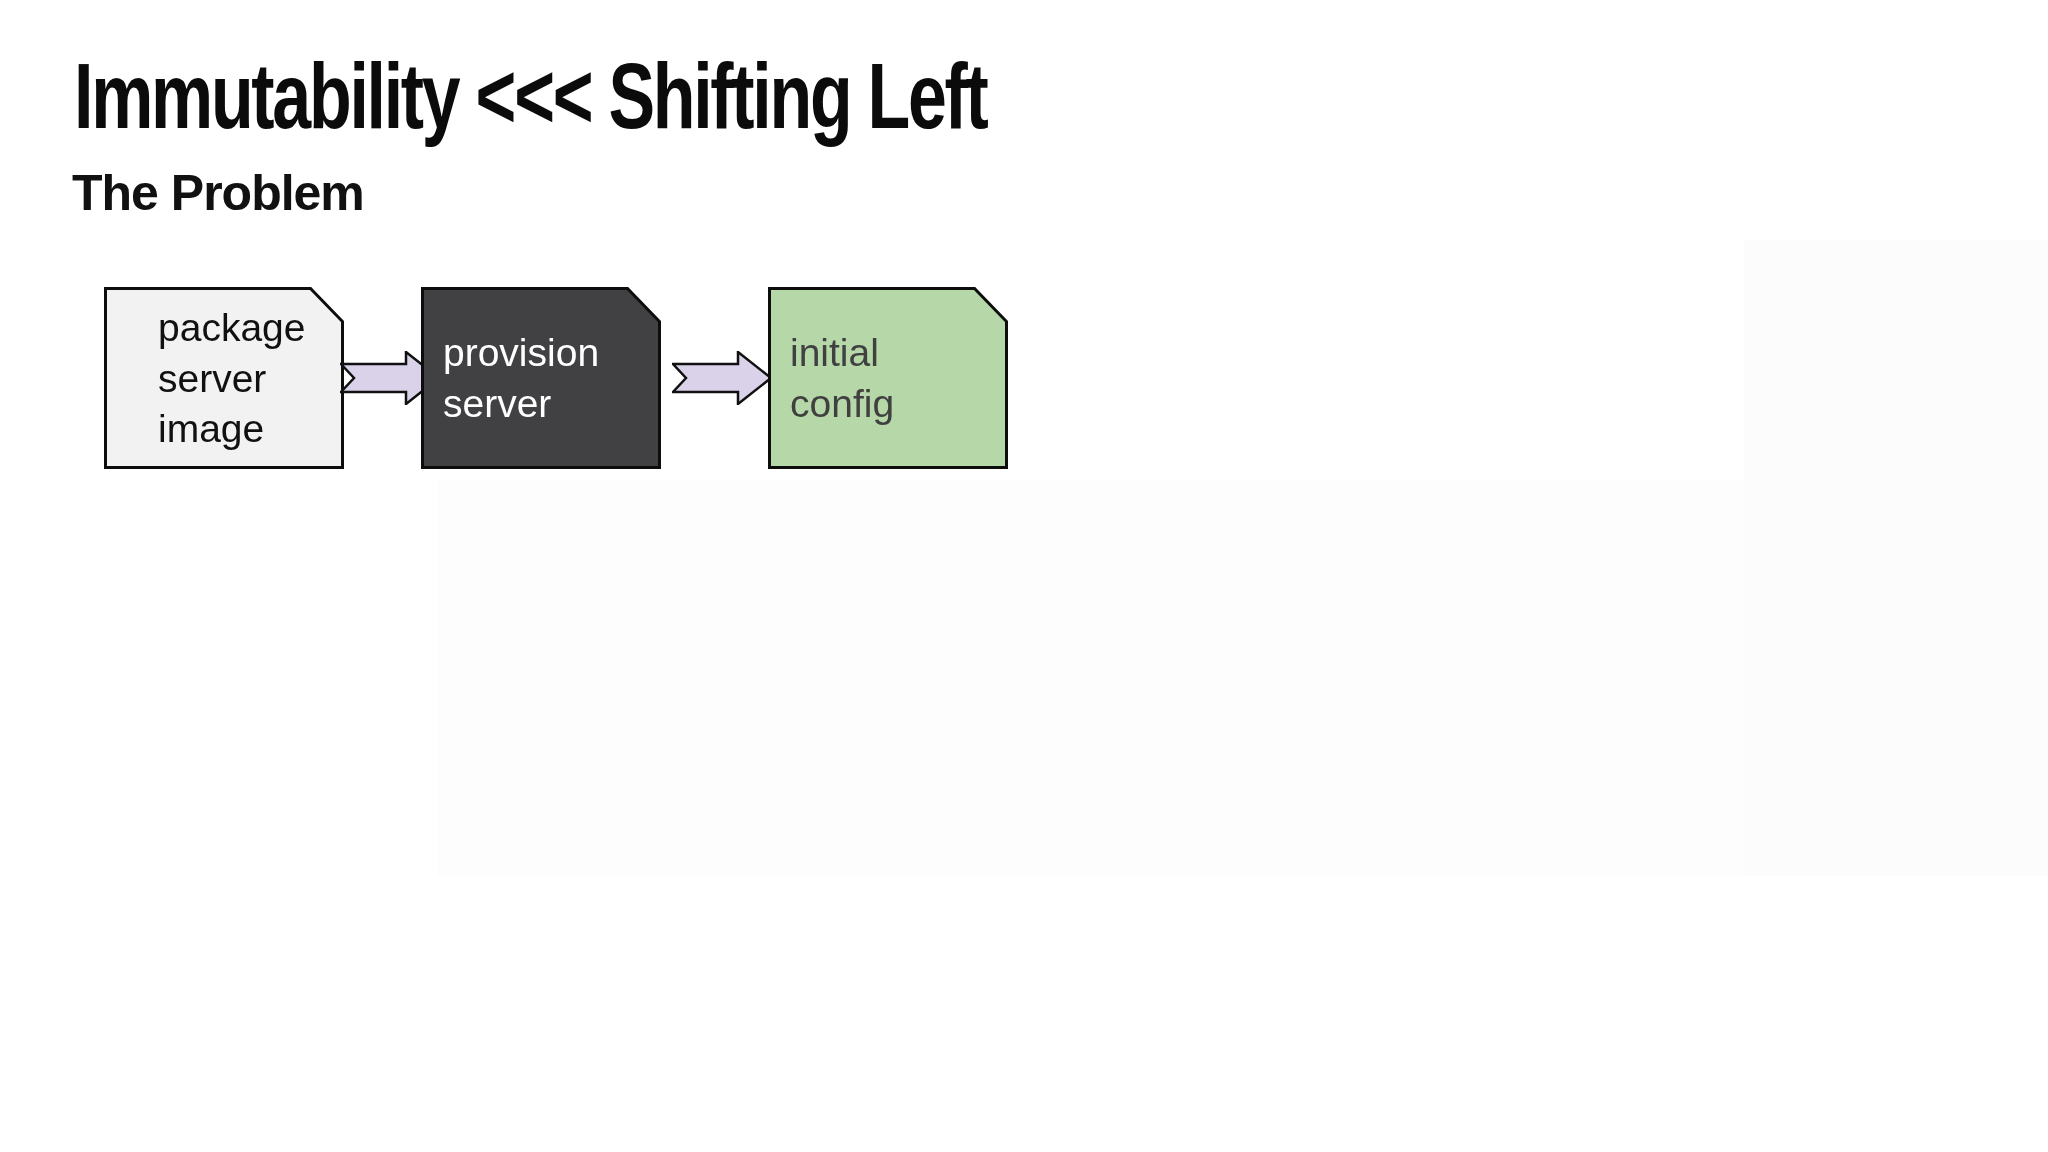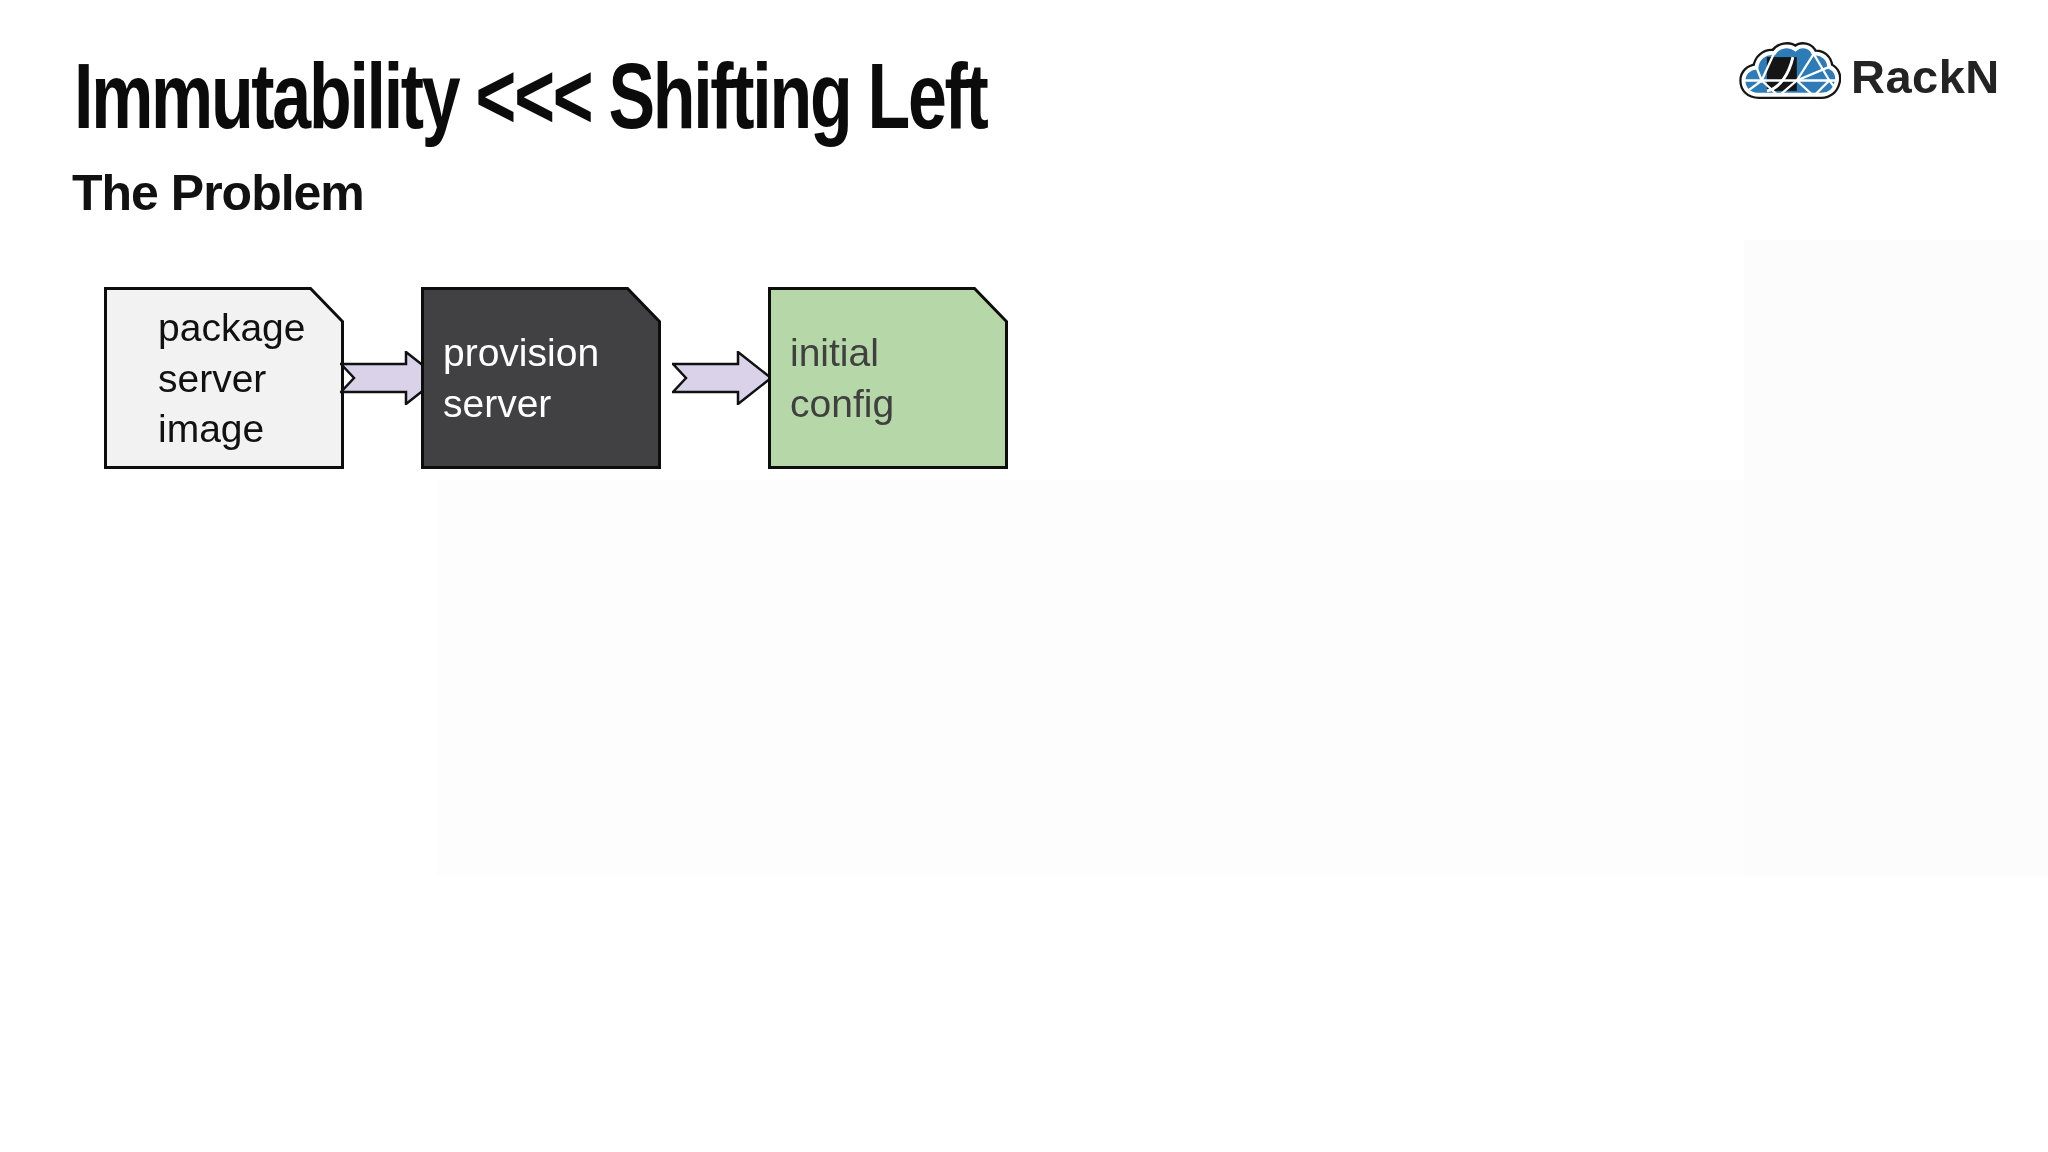--- a/index.html
+++ b/index.html
@@ -73,43 +73,20 @@
 <body>
 
 <div class="slide">
 
   <div class="subtle-shade-right"></div>
   <div class="subtle-shade-bottom"></div>
 
   <div class="title">Immutability &lt;&lt;&lt; Shifting Left</div>
   <div class="subtitle">The Problem</div>
 
-  <div class="logo">
-    <svg width="104" height="68" viewBox="0 0 160 104">
-      <defs>
-        <clipPath id="cloudClip">
-          <path d="M34,84 C18,84 10,74 10,62 C10,51 18,43 30,42 C31,28 43,18 57,20 C64,9 80,6 90,14 C99,6 113,9 118,21 C131,19 141,28 142,41 C152,45 156,55 153,65 C150,77 141,84 130,84 Z"></path>
-        </clipPath>
-      </defs>
-      <path d="M34,84 C18,84 10,74 10,62 C10,51 18,43 30,42 C31,28 43,18 57,20 C64,9 80,6 90,14 C99,6 113,9 118,21 C131,19 141,28 142,41 C152,45 156,55 153,65 C150,77 141,84 130,84 Z" fill="#ffffff" stroke-width="13" stroke-linejoin="round" stroke="#151515"></path>
-      <path d="M34,84 C18,84 10,74 10,62 C10,51 18,43 30,42 C31,28 43,18 57,20 C64,9 80,6 90,14 C99,6 113,9 118,21 C131,19 141,28 142,41 C152,45 156,55 153,65 C150,77 141,84 130,84 Z" stroke="#ffffff" stroke-width="6" fill="#2d7cb8"></path>
-      <g clip-path="url(#cloudClip)">
-        <rect x="46" y="26" width="46" height="52" fill="#151515"></rect>
-        <g stroke="#ffffff" stroke-width="3.5" fill="none">
-          <path d="M10,62 L153,62"></path>
-          <path d="M6,86 L38,62 L64,86 L92,62 L118,86 L142,62 L156,80"></path>
-          <path d="M92,62 L118,21 L142,62"></path>
-          <path d="M92,62 L142,41"></path>
-          <path d="M30,42 L38,62 L57,20"></path>
-          <path d="M46,78 C66,74 80,52 86,26" stroke-width="4.5"></path>
-        </g>
-      </g>
-    </svg>
-    <div class="logo-word">RackN</div>
-  </div>
 
   <div>
 
     <div class="docbox box-1">
       <svg width="240" height="182" viewBox="0 0 240 182">
         <path d="M1.5,1.5 H206.5 L238.5,34.5 V180.5 H1.5 Z" stroke-width="3" fill="#f2f2f2" stroke="#0d0d0d"></path>
       </svg>
       <div class="docbox-label" style="color: rgb(17, 17, 17);">package
 server
 image</div>

